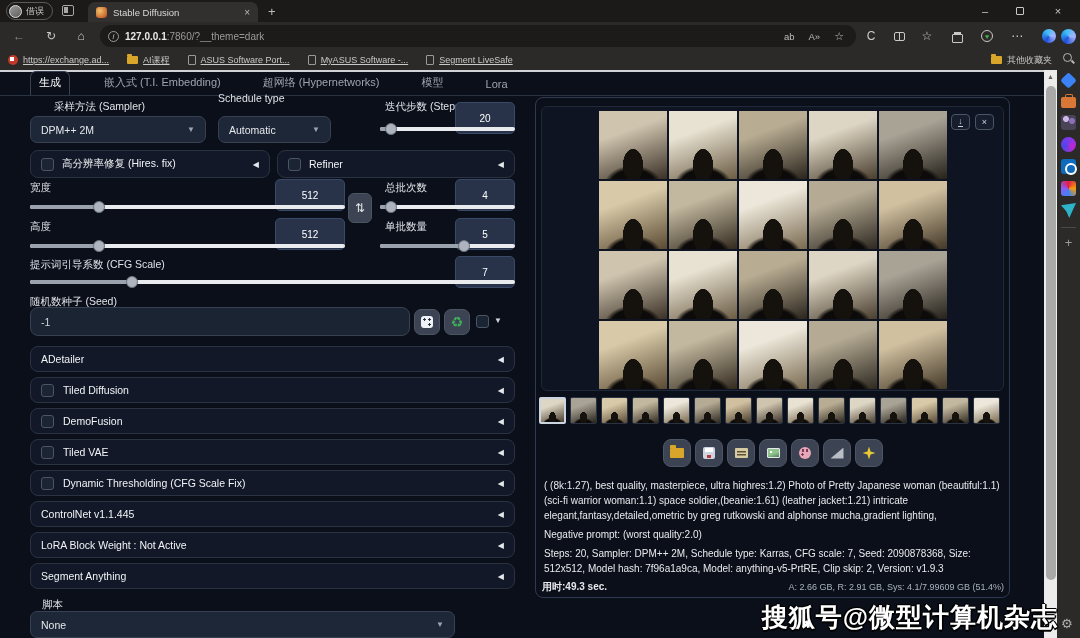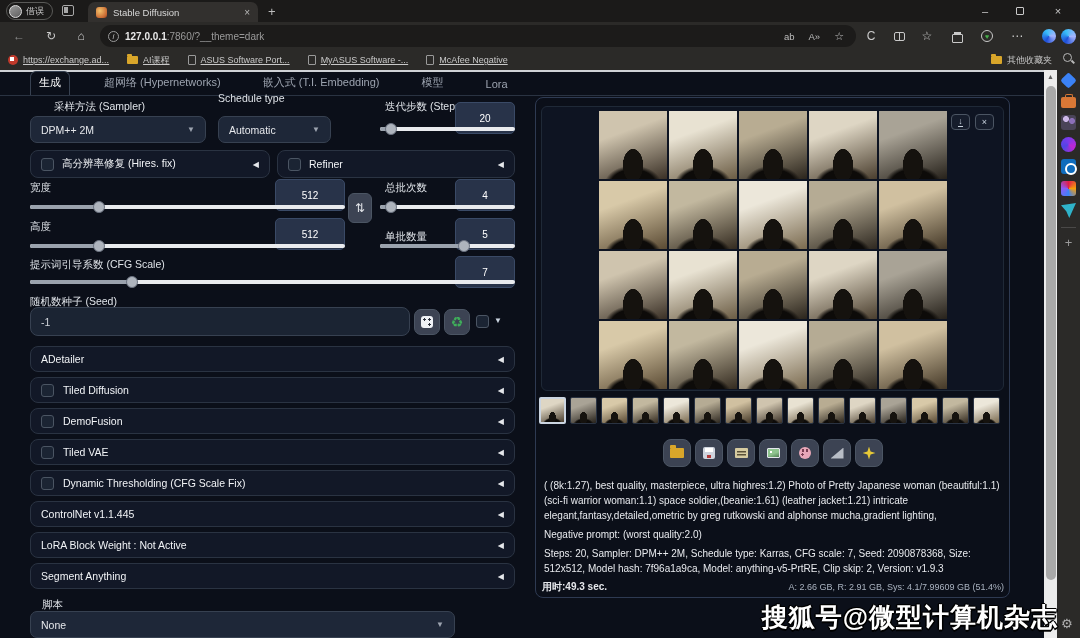--- a/index.html
+++ b/index.html
@@ -224,36 +224,36 @@
         <span class="bm">
           <span class="bm-page"></span>
           <span>ASUS Software Port...</span>
         </span>
         <span class="bm">
           <span class="bm-page"></span>
           <span>MyASUS Software -...</span>
         </span>
         <span class="bm">
           <span class="bm-page"></span>
-          <span>McAfee Negative</span>
+          <span>Segment LiveSafe</span>
         </span>
       </span>
     <span id="other-fav">
       <span class="bm-folder"></span>
       <span>其他收藏夹</span>
     </span>
   </div>
 
   <div id="content">
     <div id="top-strip"></div>
 
     <div id="sd-tabs">
         <div class="sd-tab active">生成</div>
+        <div class="sd-tab">嵌入式 (T.I. Embedding)</div>
         <div class="sd-tab">超网络 (Hypernetworks)</div>
-        <div class="sd-tab">嵌入式 (T.I. Embedding)</div>
         <div class="sd-tab">模型</div>
         <div class="sd-tab">Lora</div>
       </div>
     <div id="tabline"></div>
 
     <div class="lbl" style="left:30px;top:30px;margin-left:24px;">采样方法 (Sampler)</div>
     <div class="lbl" style="left:218px;top:22px;">Schedule type</div>
     <div class="lbl" style="left:385px;top:30px;">迭代步数 (Steps)</div>
     <div class="valbox" style="left:455px;top:32px;width:60px;">20</div>
     <div class="dropdown" style="left:30px;top:46px;width:176px;">
@@ -295,21 +295,21 @@
       <div class="fill" style="width:8%;"></div>
         <div class="knob" style="left:8%;"></div>
     </div>
 
     <div class="lbl" style="left:30px;top:150px;">高度</div>
     <div class="valbox" style="left:275px;top:148px;width:70px;">512</div>
     <div class="slider" style="left:30px;top:174px;width:315px;">
       <div class="fill" style="width:22%;"></div>
         <div class="knob" style="left:22%;"></div>
     </div>
-    <div class="lbl" style="left:385px;top:160px;">单批数量</div>
+    <div class="lbl" style="left:385px;top:150px;">单批数量</div>
     <div class="valbox" style="left:455px;top:148px;width:60px;">5</div>
     <div class="slider" style="left:380px;top:174px;width:135px;">
       <div class="fill" style="width:62%;"></div>
         <div class="knob" style="left:62%;"></div>
     </div>
 
     <div class="lbl" style="left:30px;top:188px;">提示词引导系数 (CFG Scale)</div>
     <div class="valbox" style="left:455px;top:186px;width:60px;">7</div>
     <div class="slider" style="left:30px;top:210px;width:485px;">
       <div class="fill" style="width:21%;"></div>

